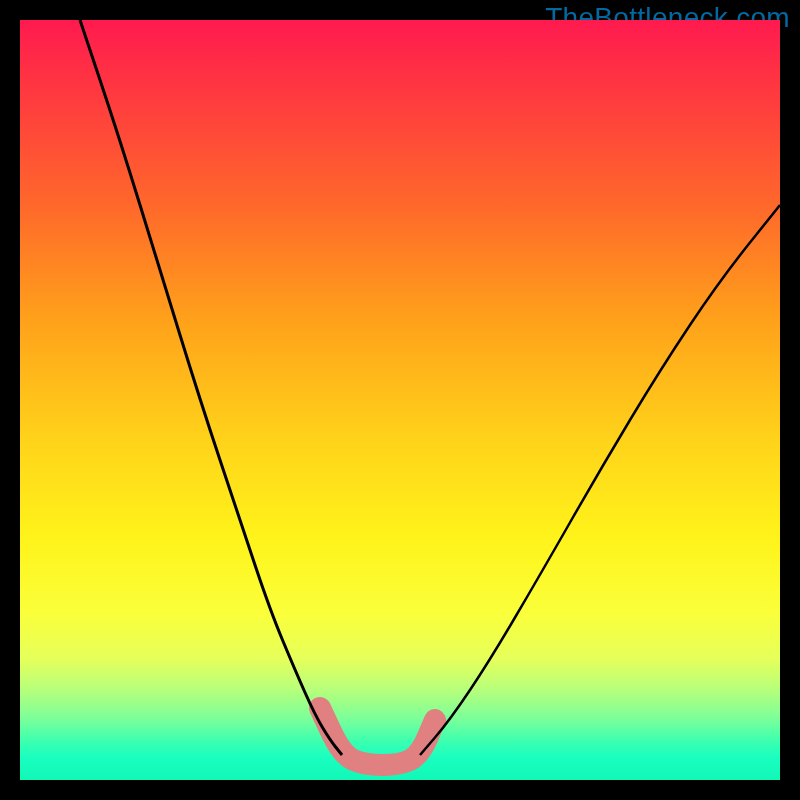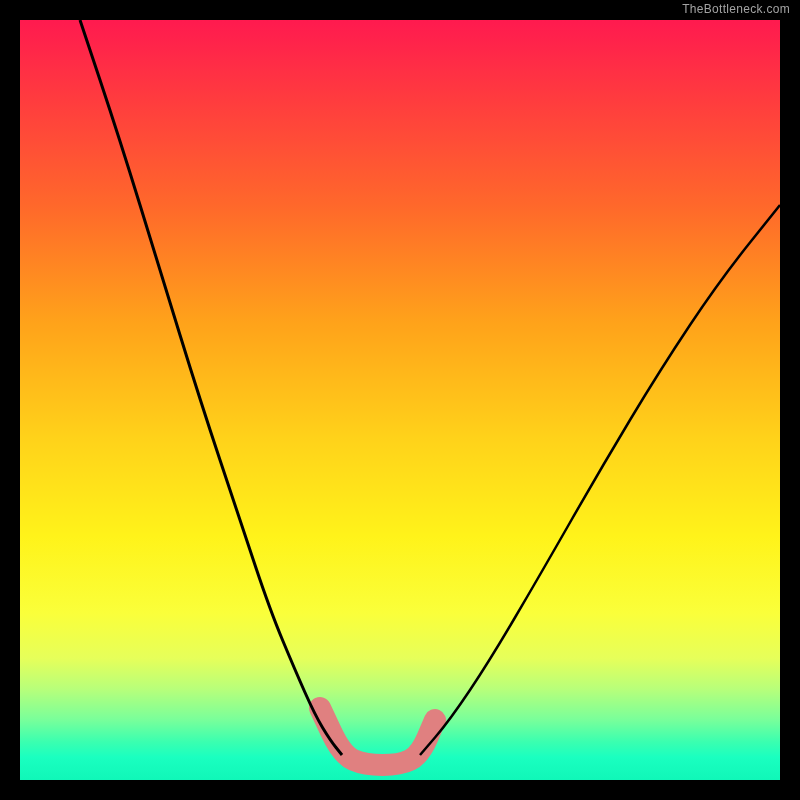--- a/index.html
+++ b/index.html
@@ -44,22 +44,22 @@
     left: 0;
     top: 0;
     width: 760px;
     height: 760px;
     display: block;
   }
   .watermark {
     position: absolute;
     top: 2px;
     right: 10px;
-    color: #a3a3a3;
-    font-size: 12px;
+    color: #0369a1;
+    font-size: 28px;
     font-weight: 500;
     letter-spacing: 0.3px;
     user-select: none;
   }
 </style>
 </head>
 <body>
 
 <div class="stage">
 

